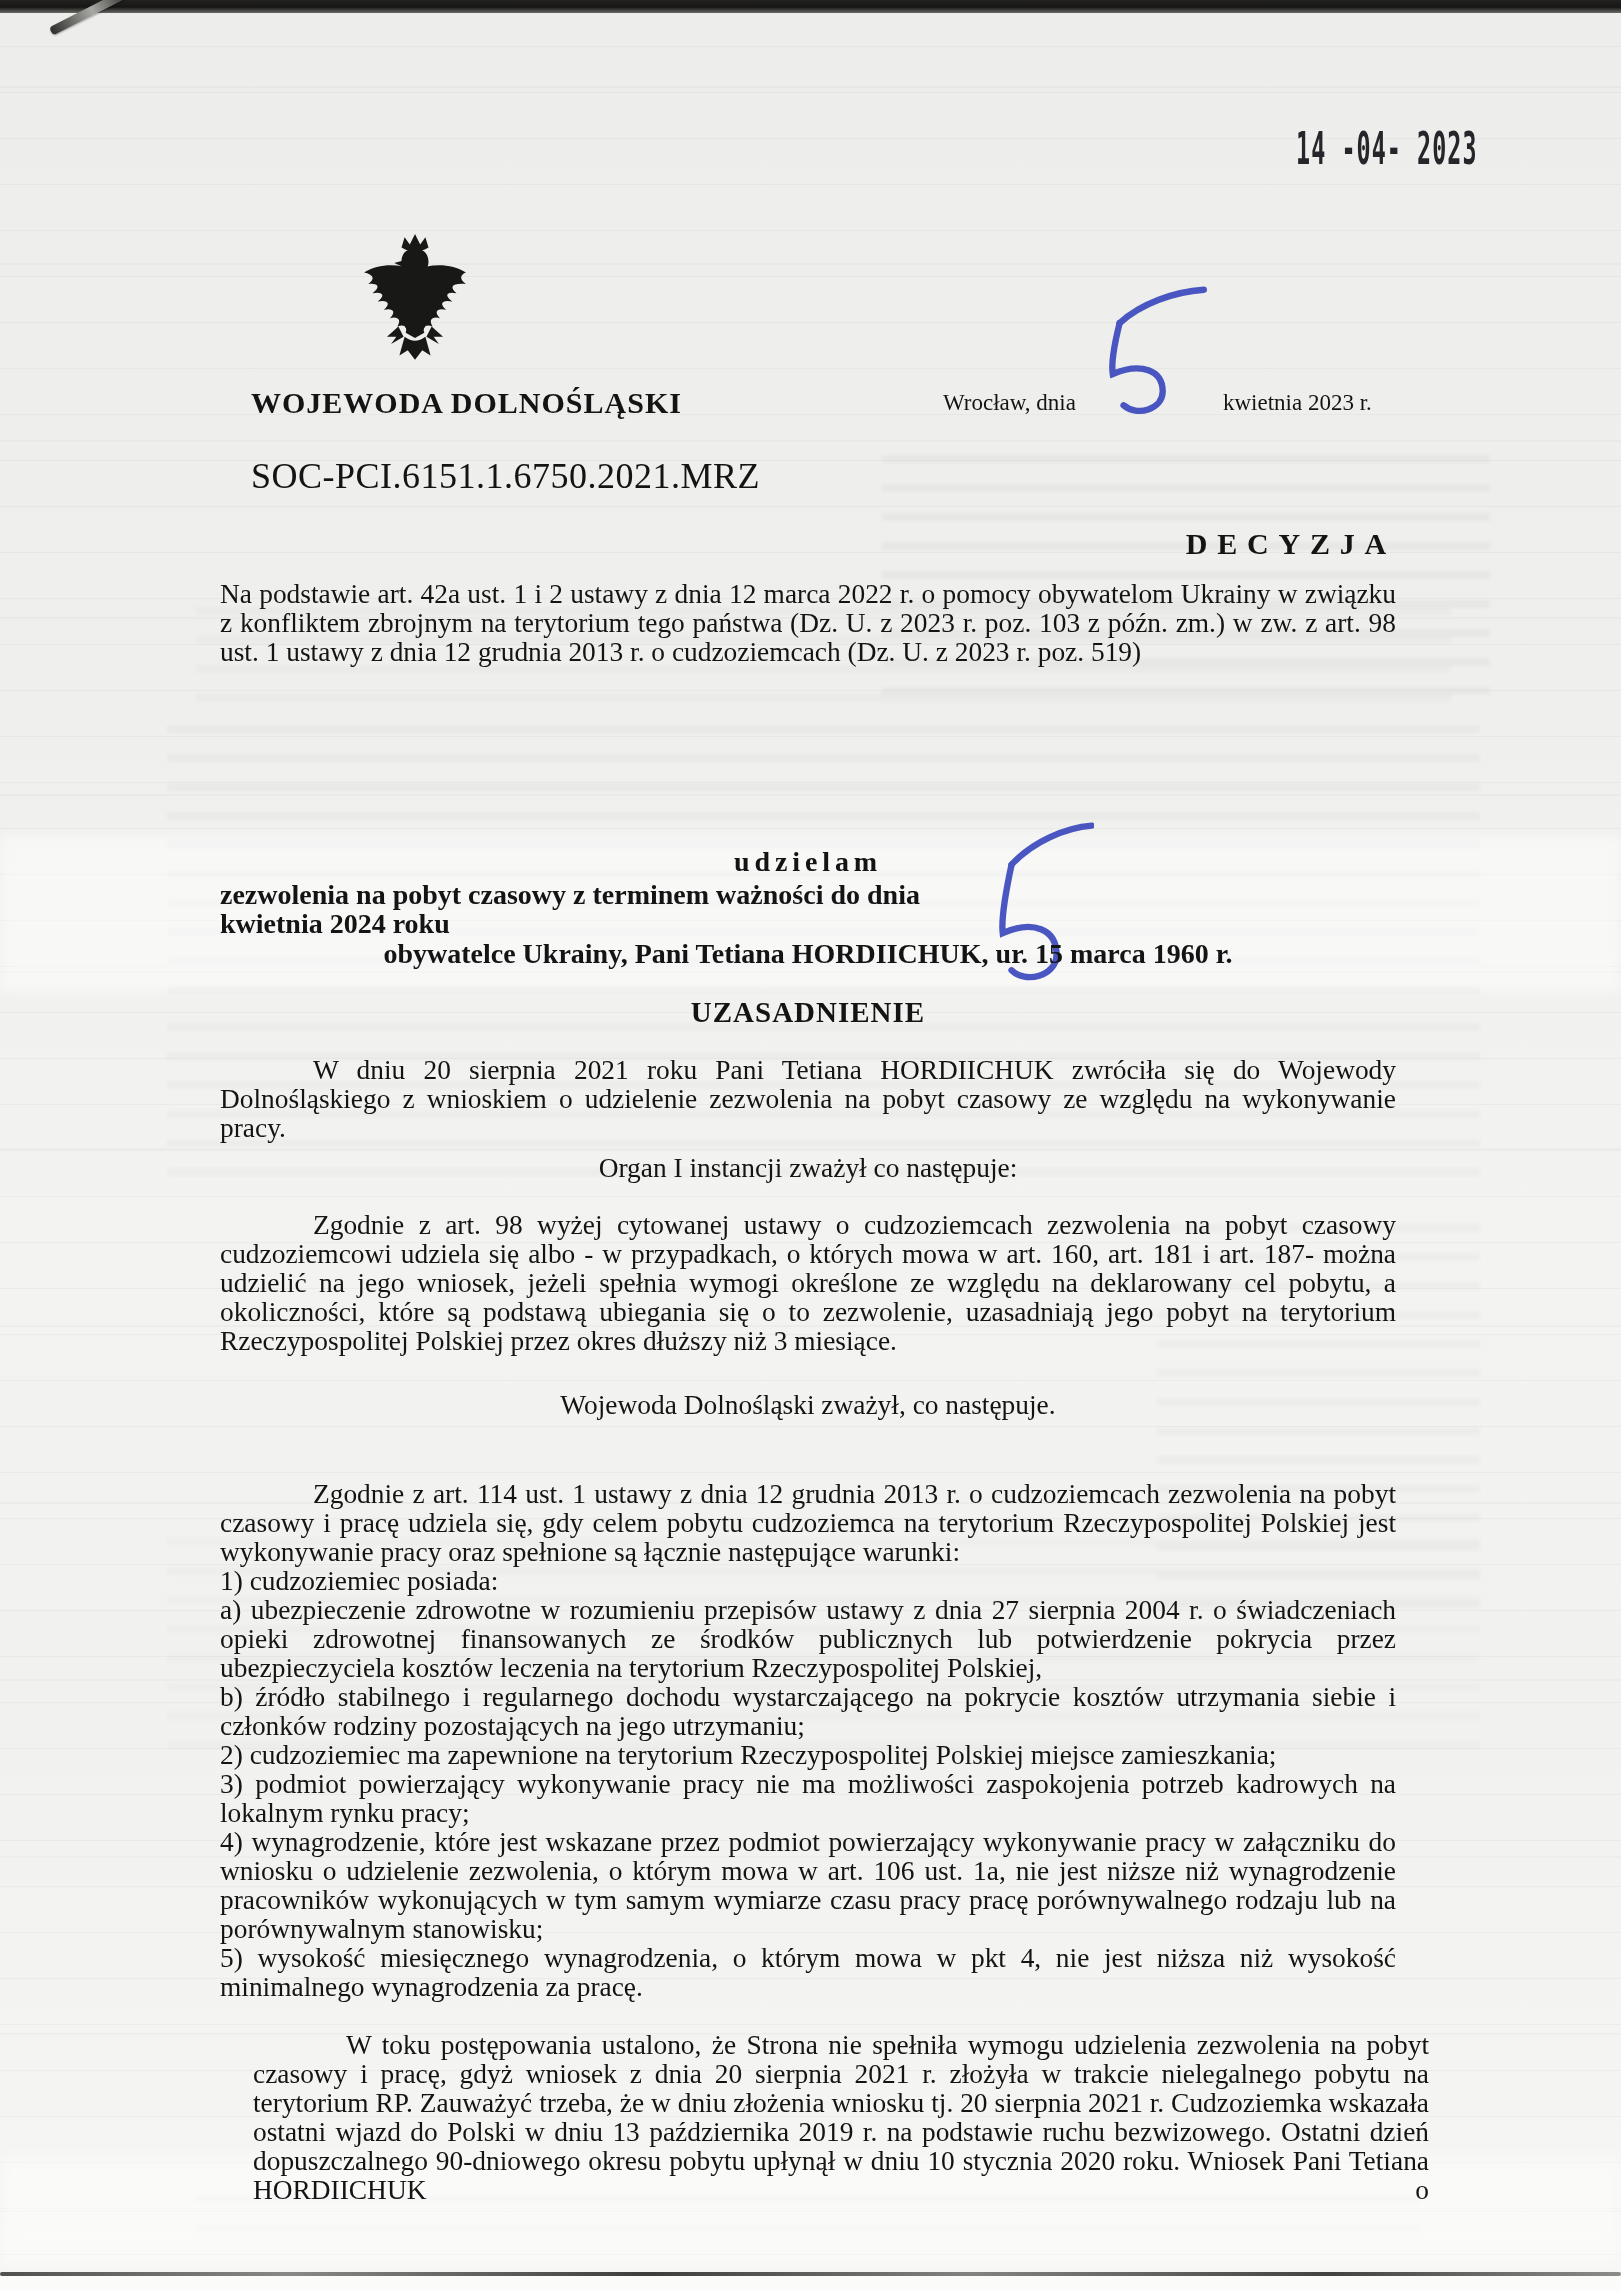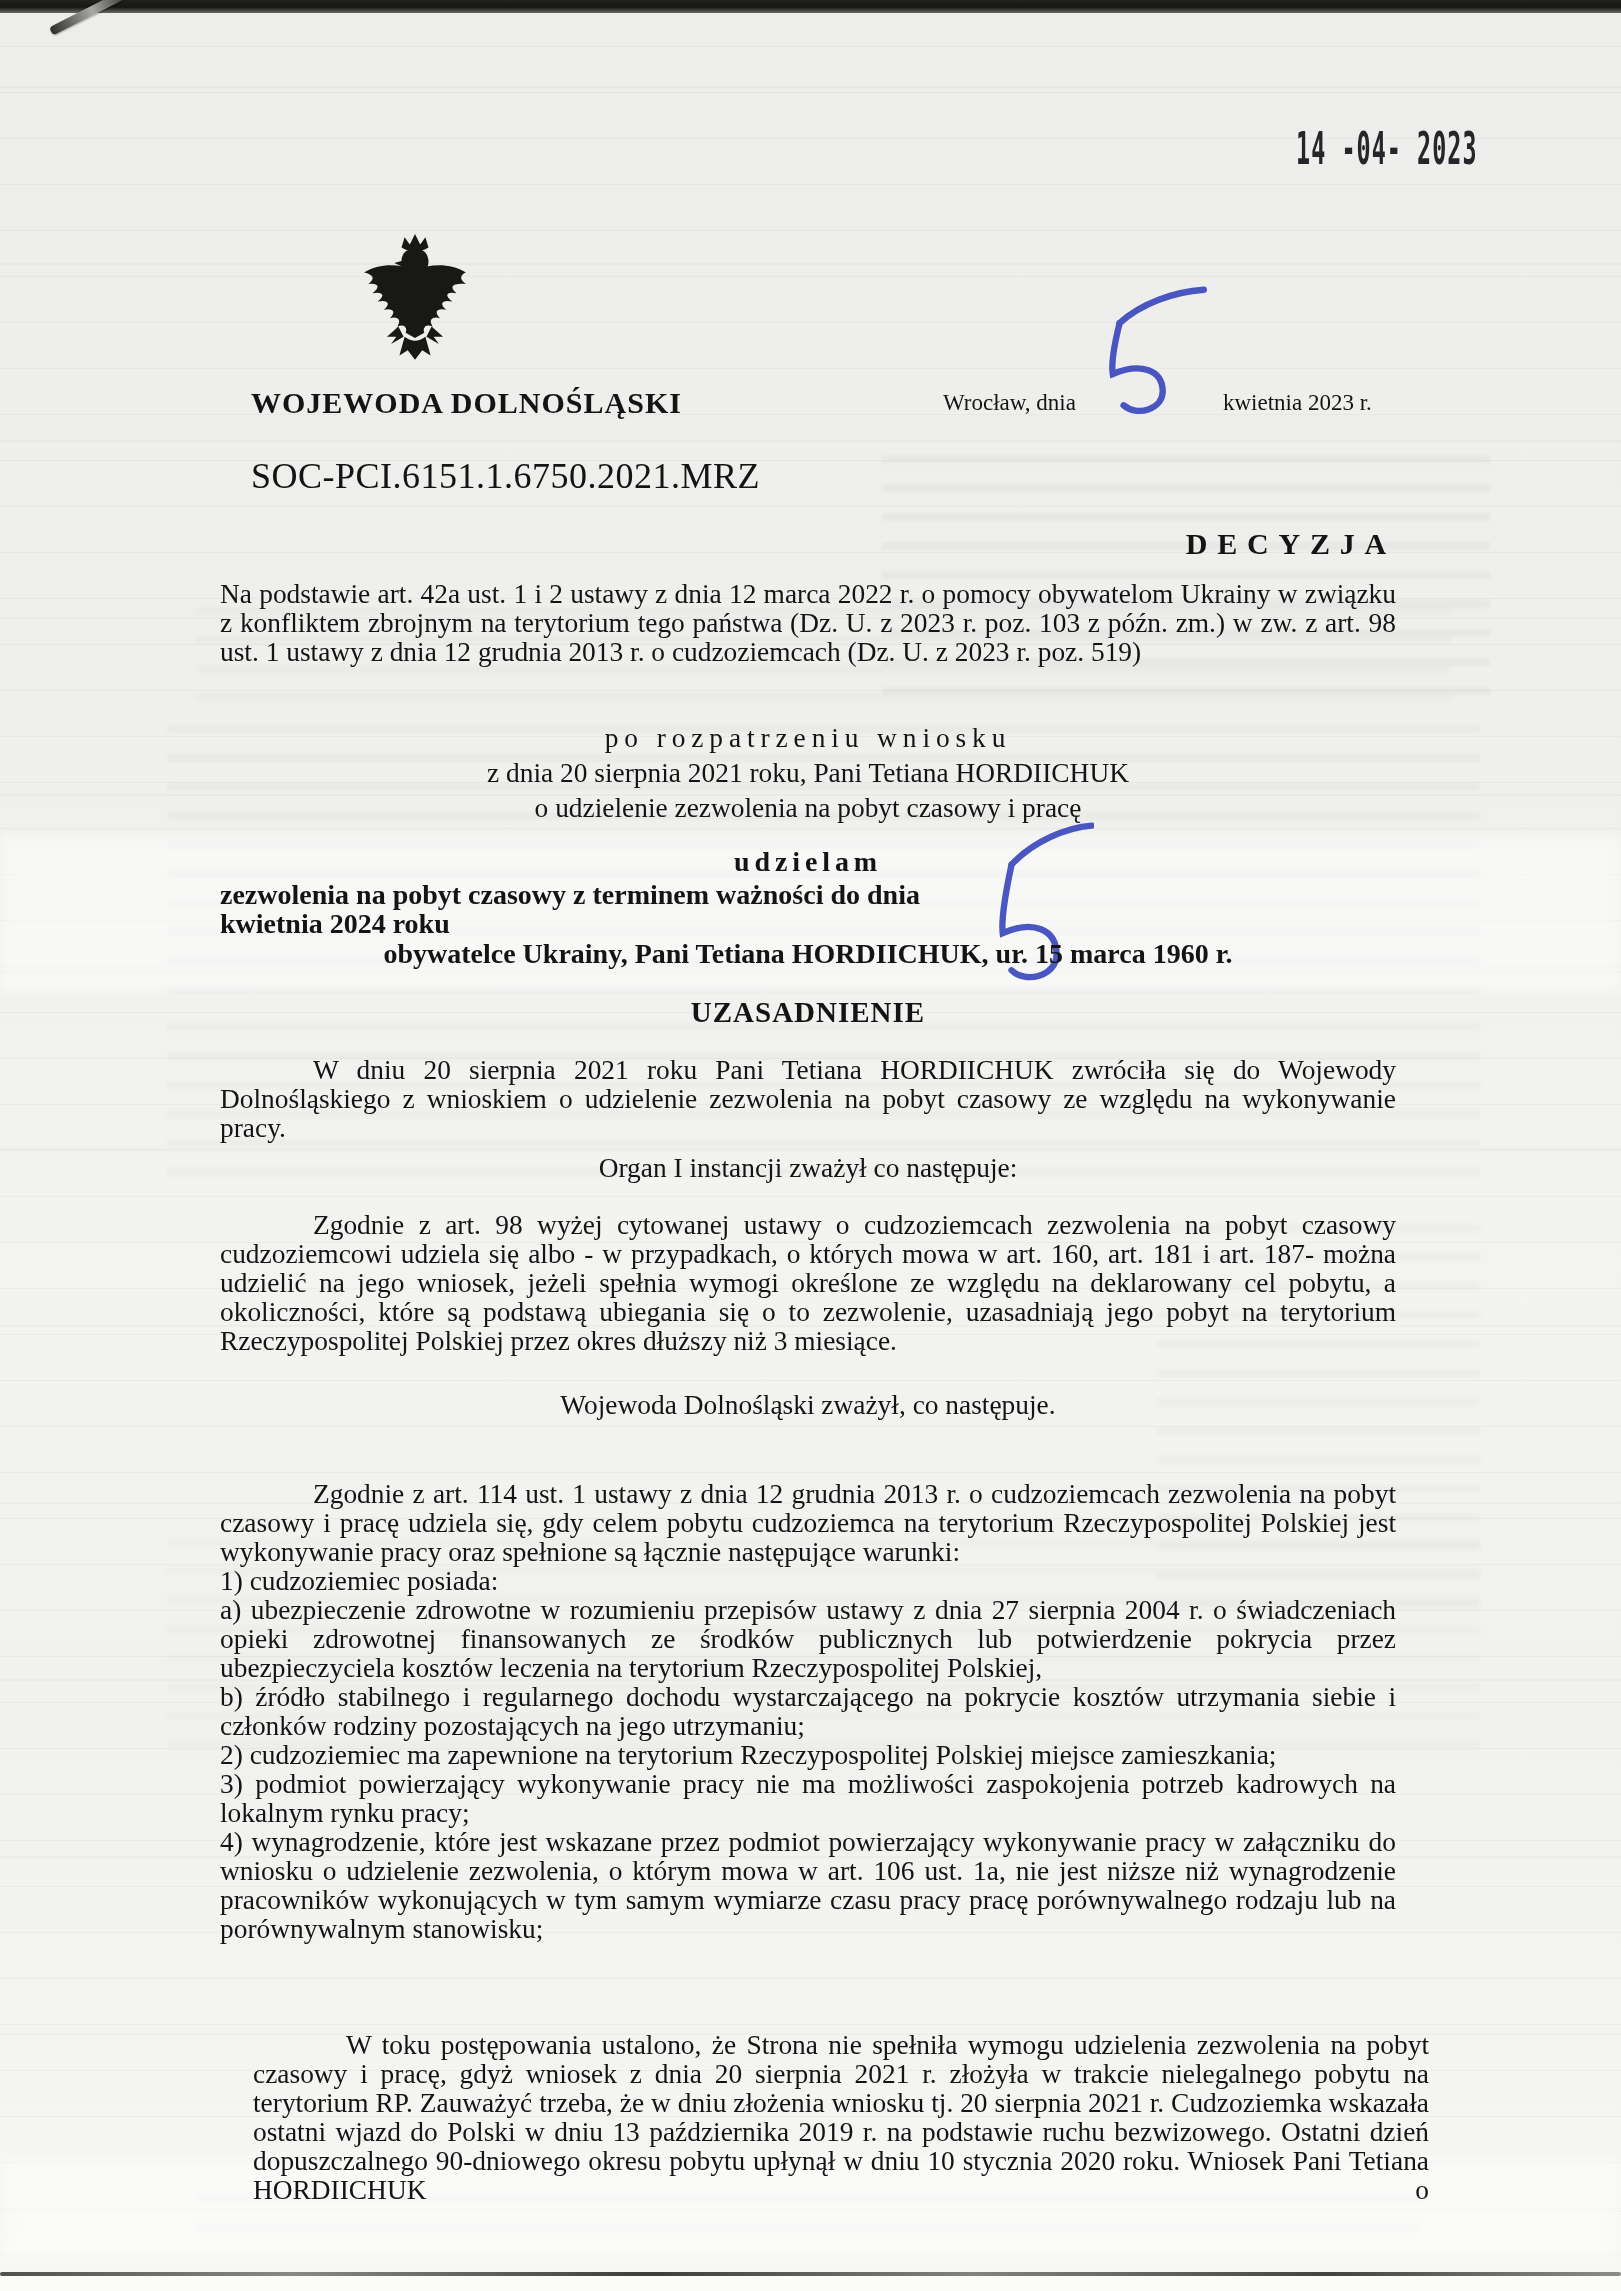--- a/index.html
+++ b/index.html
@@ -134,25 +134,20 @@
   </div>
 
   <div class="casenum ink">SOC-PCI.6151.1.6750.2021.MRZ</div>
 
   <div class="title ink">DECYZJA</div>
 
   <div class="block just ink" style="top:580px;">
     <p>Na podstawie art. 42a ust. 1 i 2 ustawy z dnia 12 marca 2022 r. o pomocy obywatelom Ukrainy w związku z konfliktem zbrojnym na terytorium tego państwa (Dz. U. z 2023 r. poz. 103 z późn. zm.) w zw. z art. 98 ust. 1 ustawy z dnia 12 grudnia 2013 r. o cudzoziemcach (Dz. U. z 2023 r. poz. 519)</p>
   </div>
 
-  <div class="block center ink" style="top:721px;line-height:35px;">
-    <p class="ls6">po rozpatrzeniu wniosku</p>
-    <p>z dnia 20 sierpnia 2021 roku, Pani Tetiana HORDIICHUK</p>
-    <p>o udzielenie zezwolenia na pobyt czasowy i pracę</p>
-  </div>
 
   <div class="block center ink b ls5" style="top:847px;font-size:28px;">udzielam</div>
 
   <div class="block ink b" style="top:880px;font-size:28px;">
     <div class="ruling-line">
       <span>zezwolenia na pobyt czasowy z terminem ważności do dnia</span>
         <span class="gap5"></span>
         <span>kwietnia 2024 roku</span>
     </div>
   </div>
@@ -183,20 +178,21 @@
   <div class="block center ink" style="top:1391px;">Wojewoda Dolnośląski zważył, co następuje.</div>
 
   <div class="block just ink" style="top:1480px;">
     <p class="ind">Zgodnie z art. 114 ust. 1 ustawy z dnia 12 grudnia 2013 r. o cudzoziemcach zezwolenia na pobyt czasowy i pracę udziela się, gdy celem pobytu cudzoziemca na terytorium Rzeczypospolitej Polskiej jest wykonywanie pracy oraz spełnione są łącznie następujące warunki:</p>
     <p>1) cudzoziemiec posiada:</p>
     <p>a) ubezpieczenie zdrowotne w rozumieniu przepisów ustawy z dnia 27 sierpnia 2004 r. o świadczeniach opieki zdrowotnej finansowanych ze środków publicznych lub potwierdzenie pokrycia przez ubezpieczyciela kosztów leczenia na terytorium Rzeczypospolitej Polskiej,</p>
     <p>b) źródło stabilnego i regularnego dochodu wystarczającego na pokrycie kosztów utrzymania siebie i członków rodziny pozostających na jego utrzymaniu;</p>
     <p>2) cudzoziemiec ma zapewnione na terytorium Rzeczypospolitej Polskiej miejsce zamieszkania;</p>
     <p>3) podmiot powierzający wykonywanie pracy nie ma możliwości zaspokojenia potrzeb kadrowych na lokalnym rynku pracy;</p>
     <p>4) wynagrodzenie, które jest wskazane przez podmiot powierzający wykonywanie pracy w załączniku do wniosku o udzielenie zezwolenia, o którym mowa w art. 106 ust. 1a, nie jest niższe niż wynagrodzenie pracowników wykonujących w tym samym wymiarze czasu pracy pracę porównywalnego rodzaju lub na porównywalnym stanowisku;</p>
+    <p>5) wysokość miesięcznego wynagrodzenia, o którym mowa w pkt 4, nie jest niższa niż wysokość minimalnego wynagrodzenia za pracę.</p>
   </div>
 
   <div class="block lastjust ink" style="top:2031px;margin-left:33px;">
     <p class="ind">W toku postępowania ustalono, że Strona nie spełniła wymogu udzielenia zezwolenia na pobyt czasowy i pracę, gdyż wniosek z dnia 20 sierpnia 2021 r. złożyła w trakcie nielegalnego pobytu na terytorium RP. Zauważyć trzeba, że w dniu złożenia wniosku tj. 20 sierpnia 2021 r. Cudzoziemka wskazała ostatni wjazd do Polski w dniu 13 października 2019 r. na podstawie ruchu bezwizowego. Ostatni dzień dopuszczalnego 90-dniowego okresu pobytu upłynął w dniu 10 stycznia 2020 roku. Wniosek Pani Tetiana HORDIICHUK o</p>
   </div>
 
   <div class="bottomline"></div>
   <div class="below-bottom"></div>
 </div>
 

